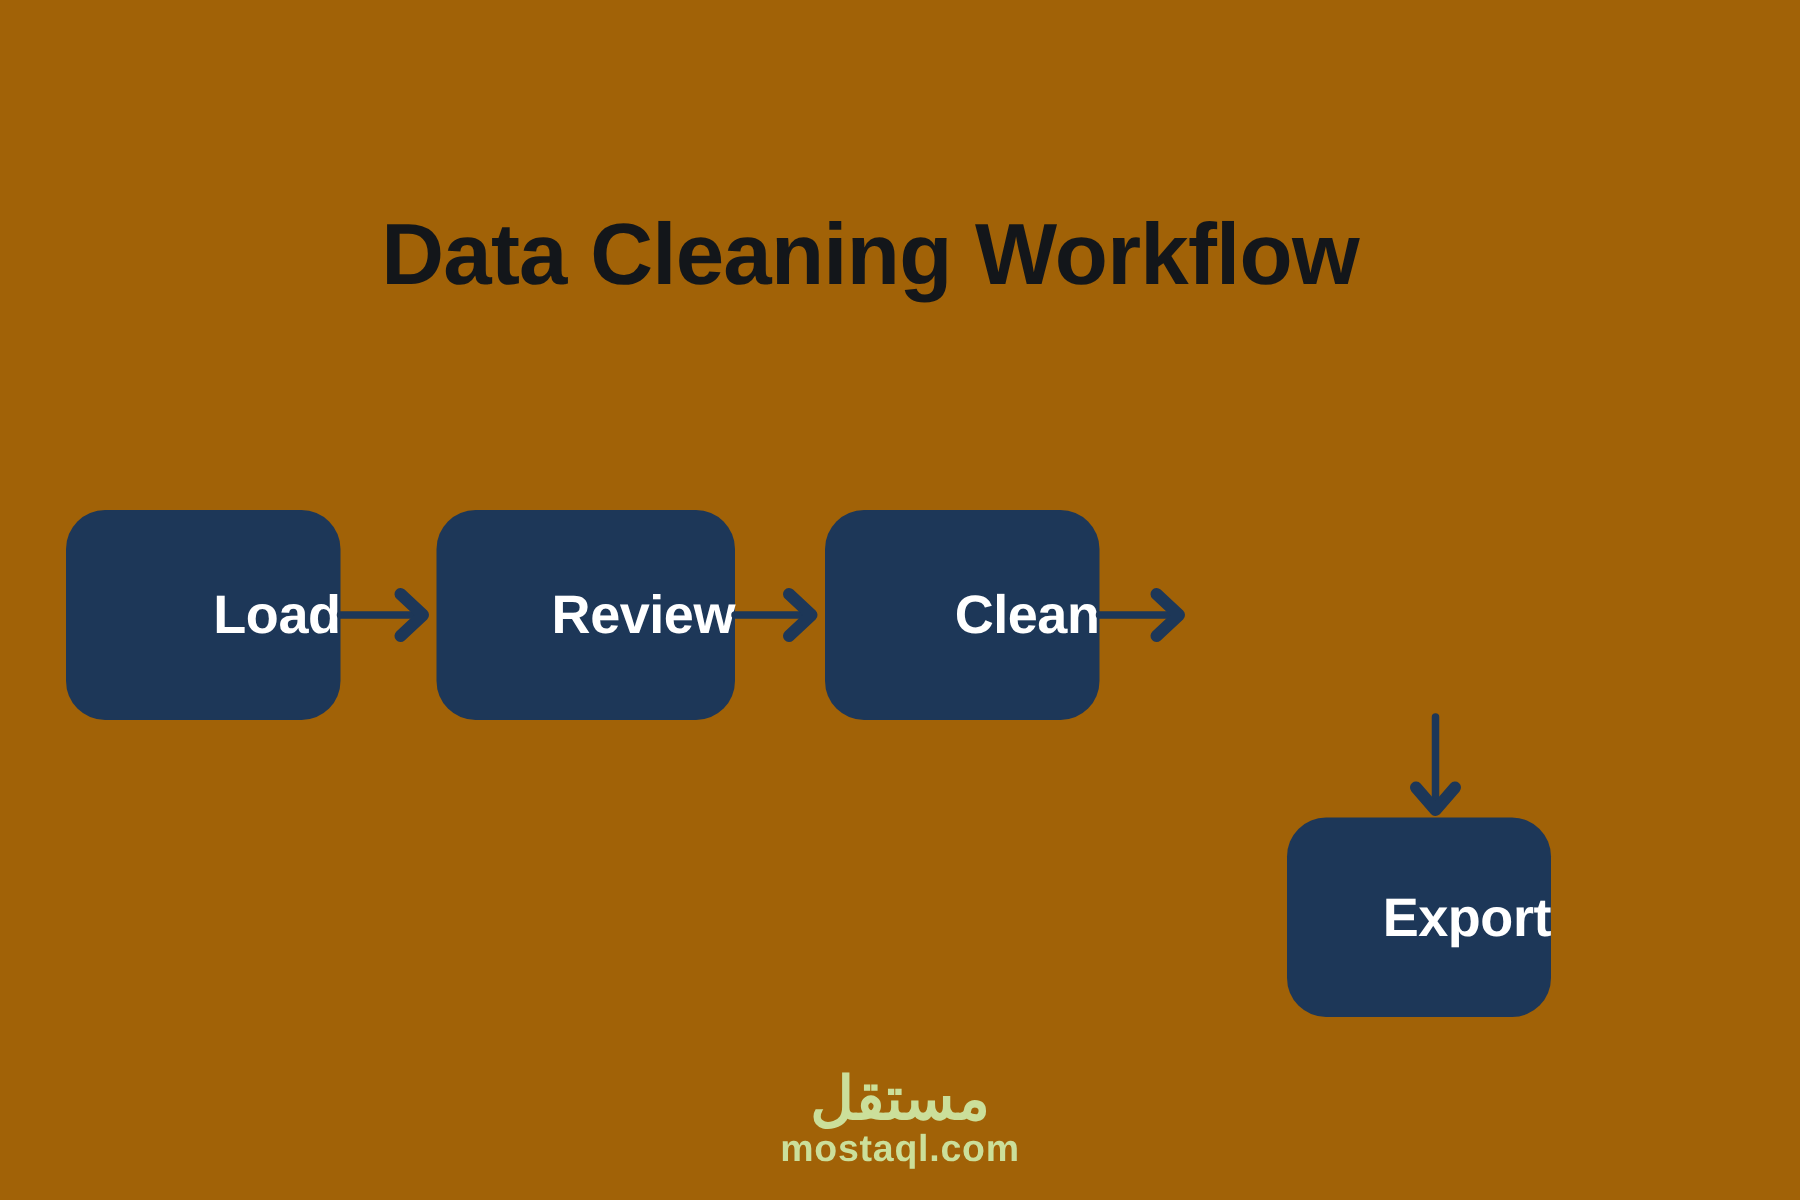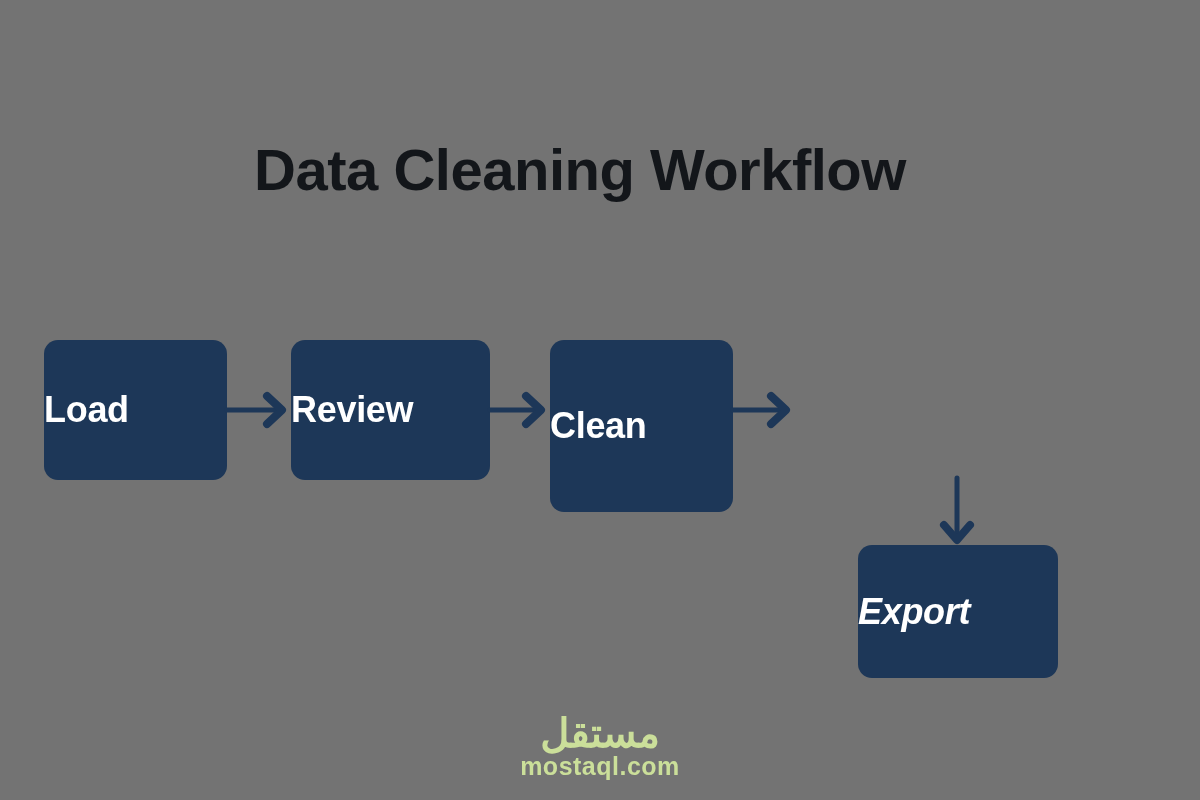--- a/index.html
+++ b/index.html
@@ -11,21 +11,21 @@
     height: 800px;
     overflow: hidden;
     font-family: "Liberation Sans", sans-serif;
     background: #d9eba9;
   }
 
   #canvas {
     position: relative;
     width: 1200px;
     height: 800px;
-    background: #737373;
+    background: #a16207;
   }
 
   
   #diagram-title {
     position: absolute;
     left: 0;
     top: 140px;
     width: 1160px;
     text-align: center;
     font-size: 58px;
@@ -33,40 +33,40 @@
     letter-spacing: -0.5px;
     color: #13161a;
     line-height: 1.05;
     white-space: nowrap;
   }
 
   
   .node {
     position: absolute;
     background: #1d3758;
-    border-radius: 14px;
+    border-radius: 26px;
     display: flex;
     align-items: center;
-    justify-content: flex-start;
+    justify-content: flex-end;
     box-sizing: border-box;
   }
   .node-label {
     color: #ffffff;
     font-weight: bold;
     font-size: 36px;
     letter-spacing: -0.3px;
     line-height: 1;
     white-space: nowrap;
   }
 
   #node-load    { left: 44px;  top: 340px; width: 183px; height: 140px; }
   #node-inspect { left: 291px; top: 340px; width: 199px; height: 140px; }
-  #node-clean   { left: 550px; top: 340px; width: 183px; height: 172px; }
+  #node-clean   { left: 550px; top: 340px; width: 183px; height: 140px; }
   #node-review  { left: 795px; top: 340px; width: 323px; height: 140px; }
-  #node-export  { left: 858px; top: 545px; width: 200px; height: 133px; font-style: italic; }
+  #node-export  { left: 858px; top: 545px; width: 176px; height: 133px; }
 
   
   .connector {
     position: absolute;
     overflow: visible;
   }
   .connector svg { display: block; overflow: visible; }
 
   #arrow-load-inspect    { left: 227px; top: 386px; width: 64px;  height: 48px; }
   #arrow-inspect-clean   { left: 490px; top: 386px; width: 60px;  height: 48px; }

